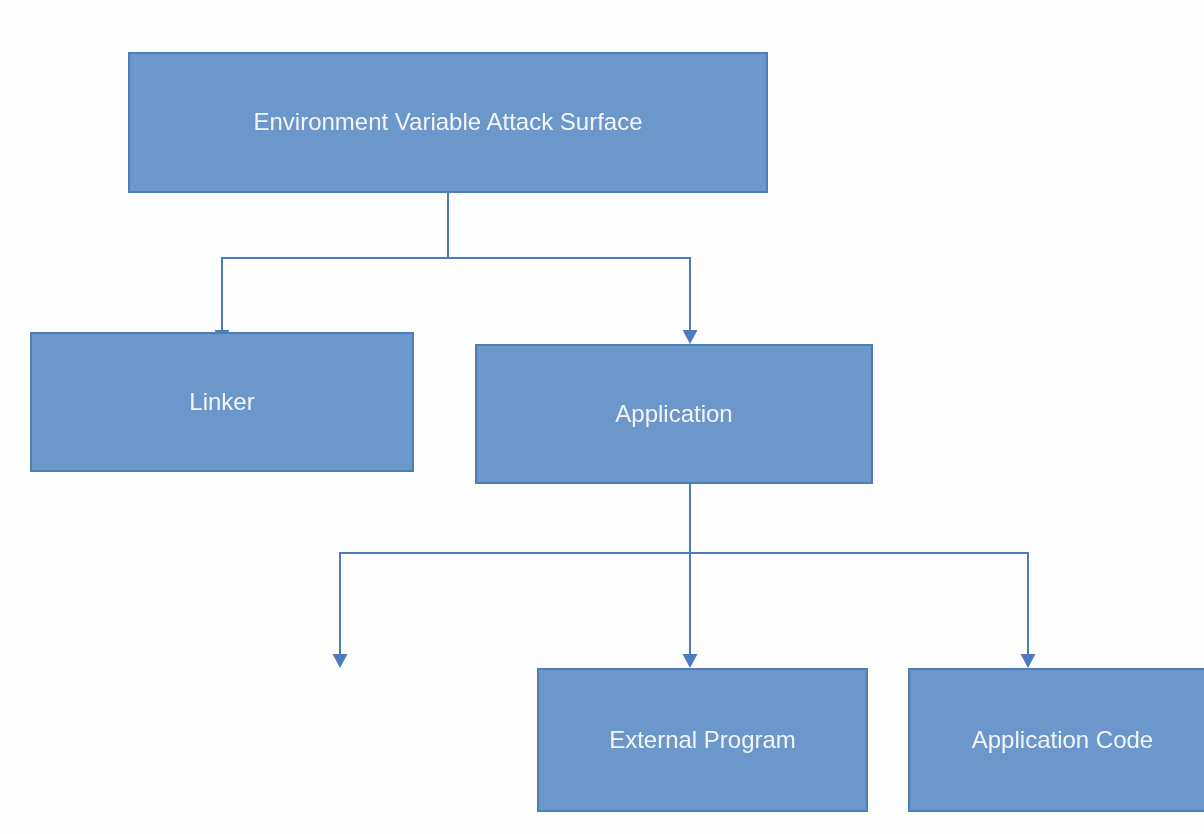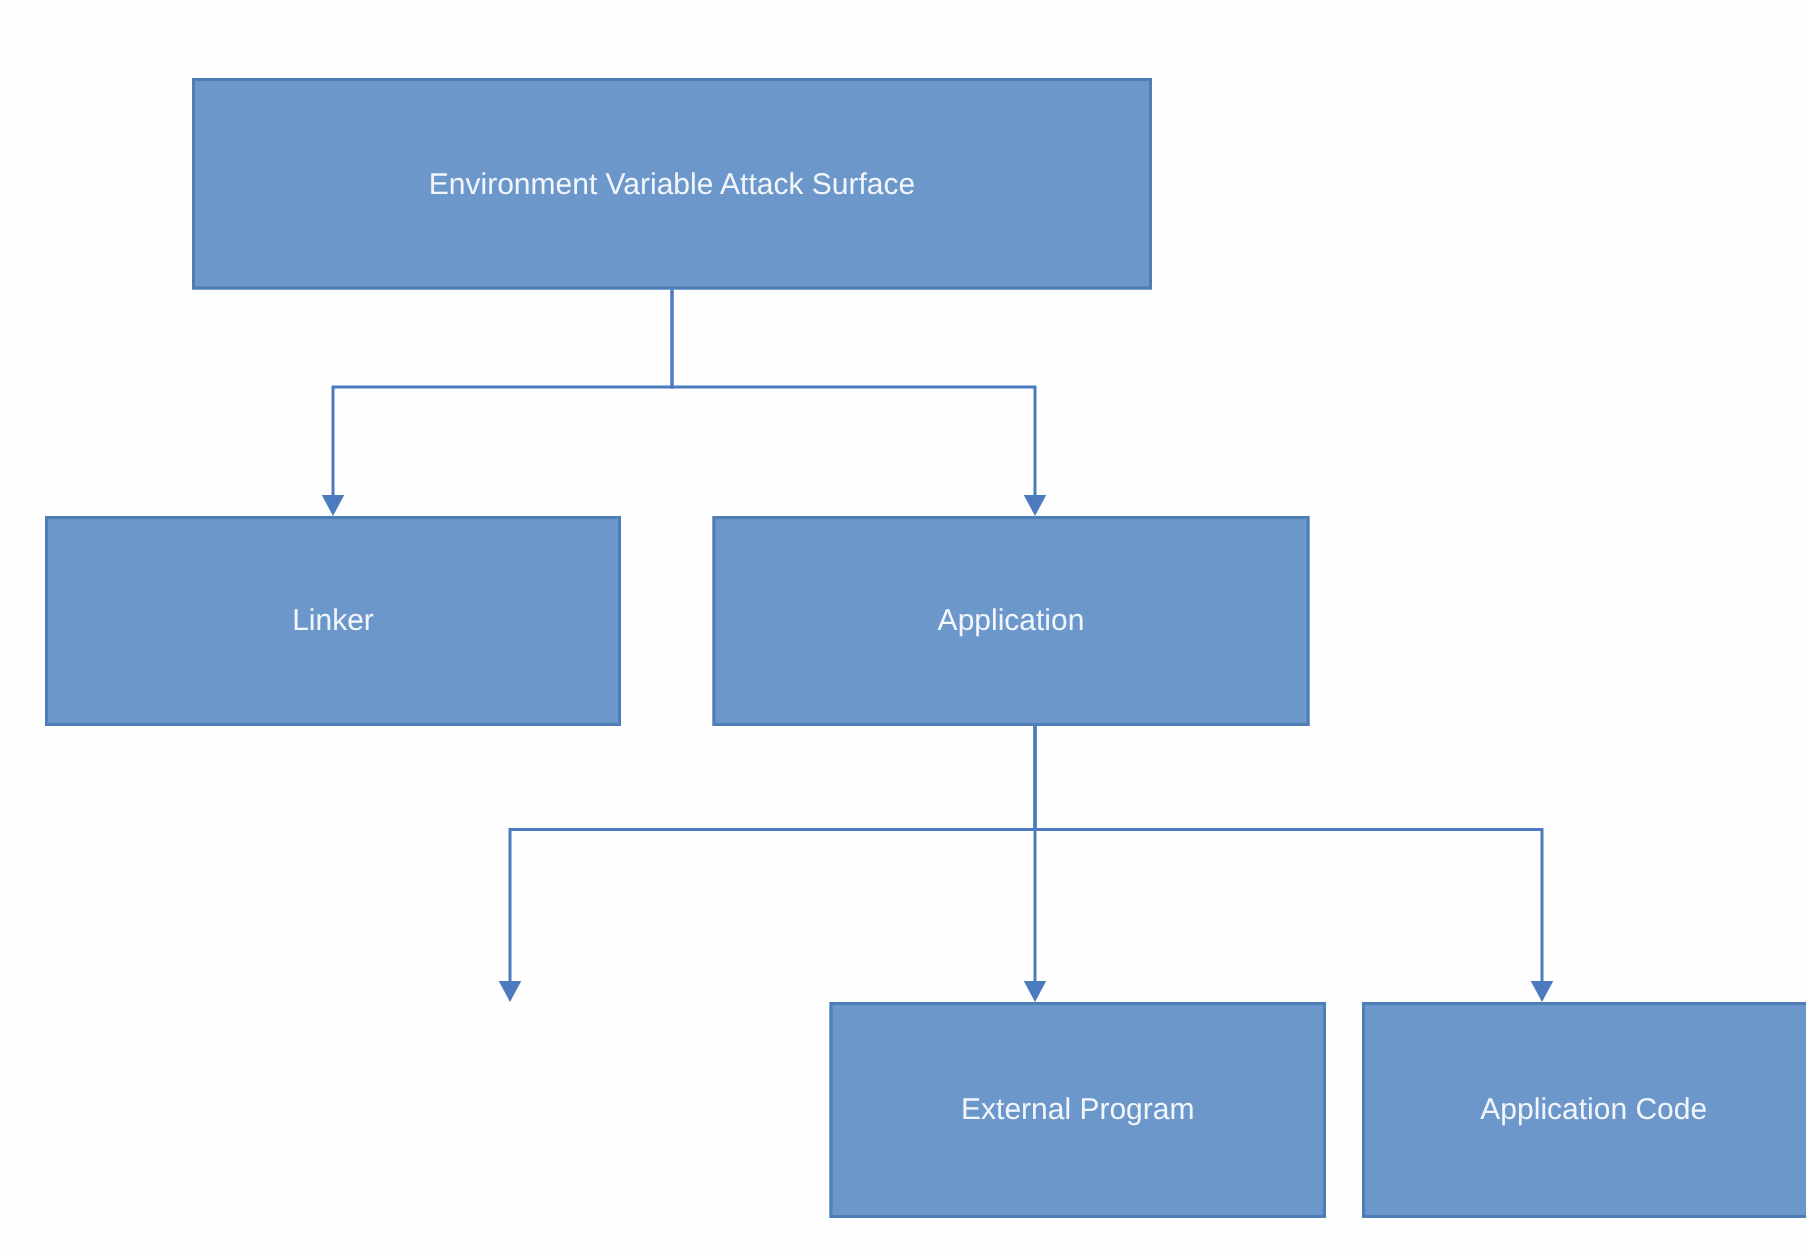--- a/index.html
+++ b/index.html
@@ -34,30 +34,30 @@
   }
   .node {
     position: absolute;
     box-sizing: border-box;
     background: var(--node-fill, #6c97ca);
     border: 2px solid var(--node-border, #4f7db5);
     display: flex;
     align-items: center;
     justify-content: center;
     color: var(--text, #f2f6fb);
-    font-size: 20px;
+    font-size: 24px;
     text-align: center;
     line-height: 1.2;
     padding: 4px 10px;
   }
   .node-root            { left: 128px; top: 52px;  width: 640px; height: 141px; }
-  .node-linker          { left: 30px;  top: 344px; width: 384px; height: 140px; }
+  .node-linker          { left: 30px;  top: 332px; width: 384px; height: 140px; }
   .node-application     { left: 475px; top: 344px; width: 398px; height: 140px; }
   .node-library         { left: 174px; top: 668px; width: 333px; height: 144px; }
-  .node-external        { left: 553px; top: 668px; width: 331px; height: 144px; }
+  .node-external        { left: 537px; top: 668px; width: 331px; height: 144px; }
   .node-appcode         { left: 874px; top: 668px; width: 309px; height: 144px; margin-left: 34px; }
 </style>
 </head>
 <body>
 
 <div class="stage">
 
   <svg class="connector-layer" viewBox="0 0 1204 834" xmlns="http://www.w3.org/2000/svg">
     <g>
       <polyline class="edge-line" points="448,193 448,258 222,258 222,331"></polyline>

